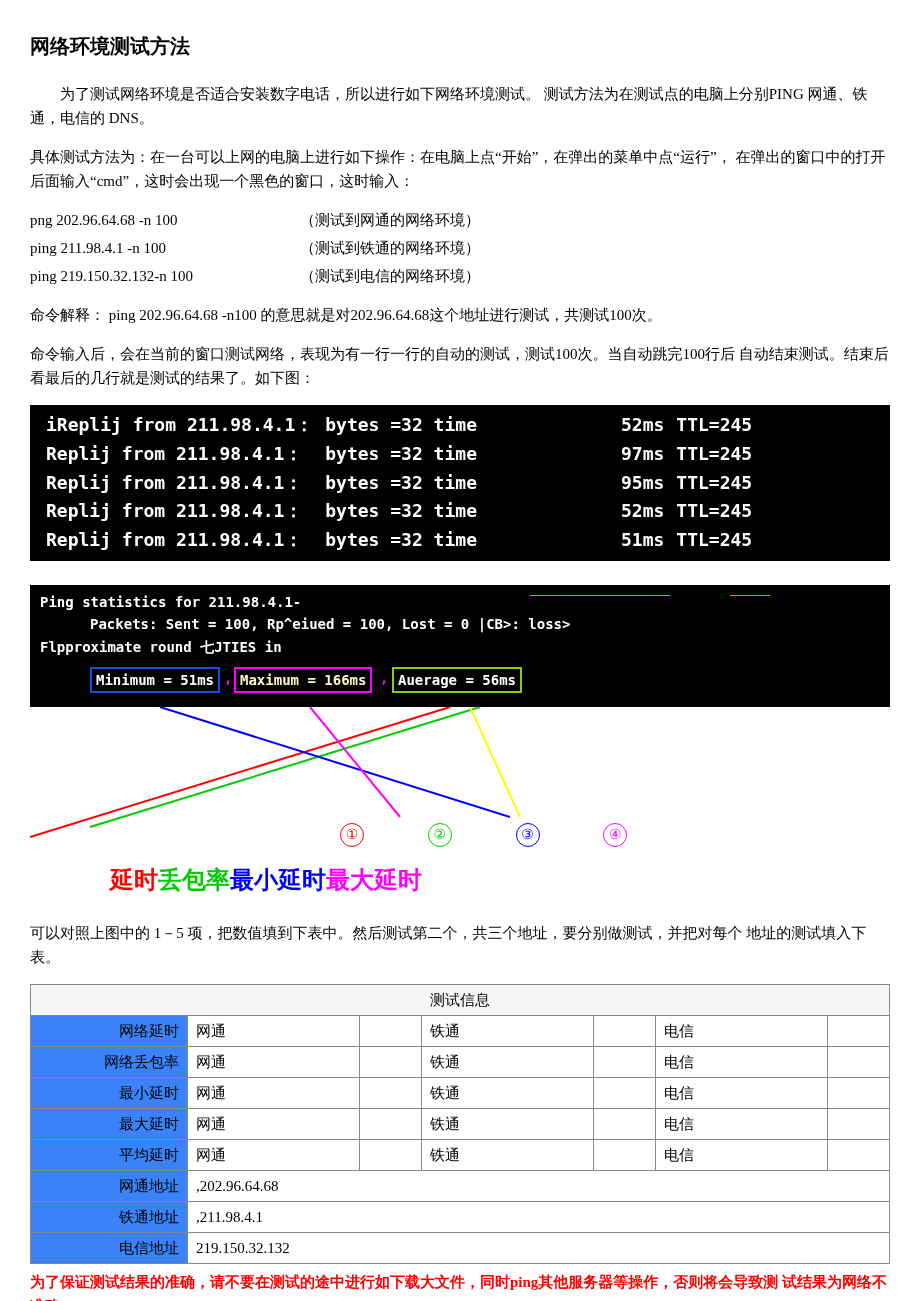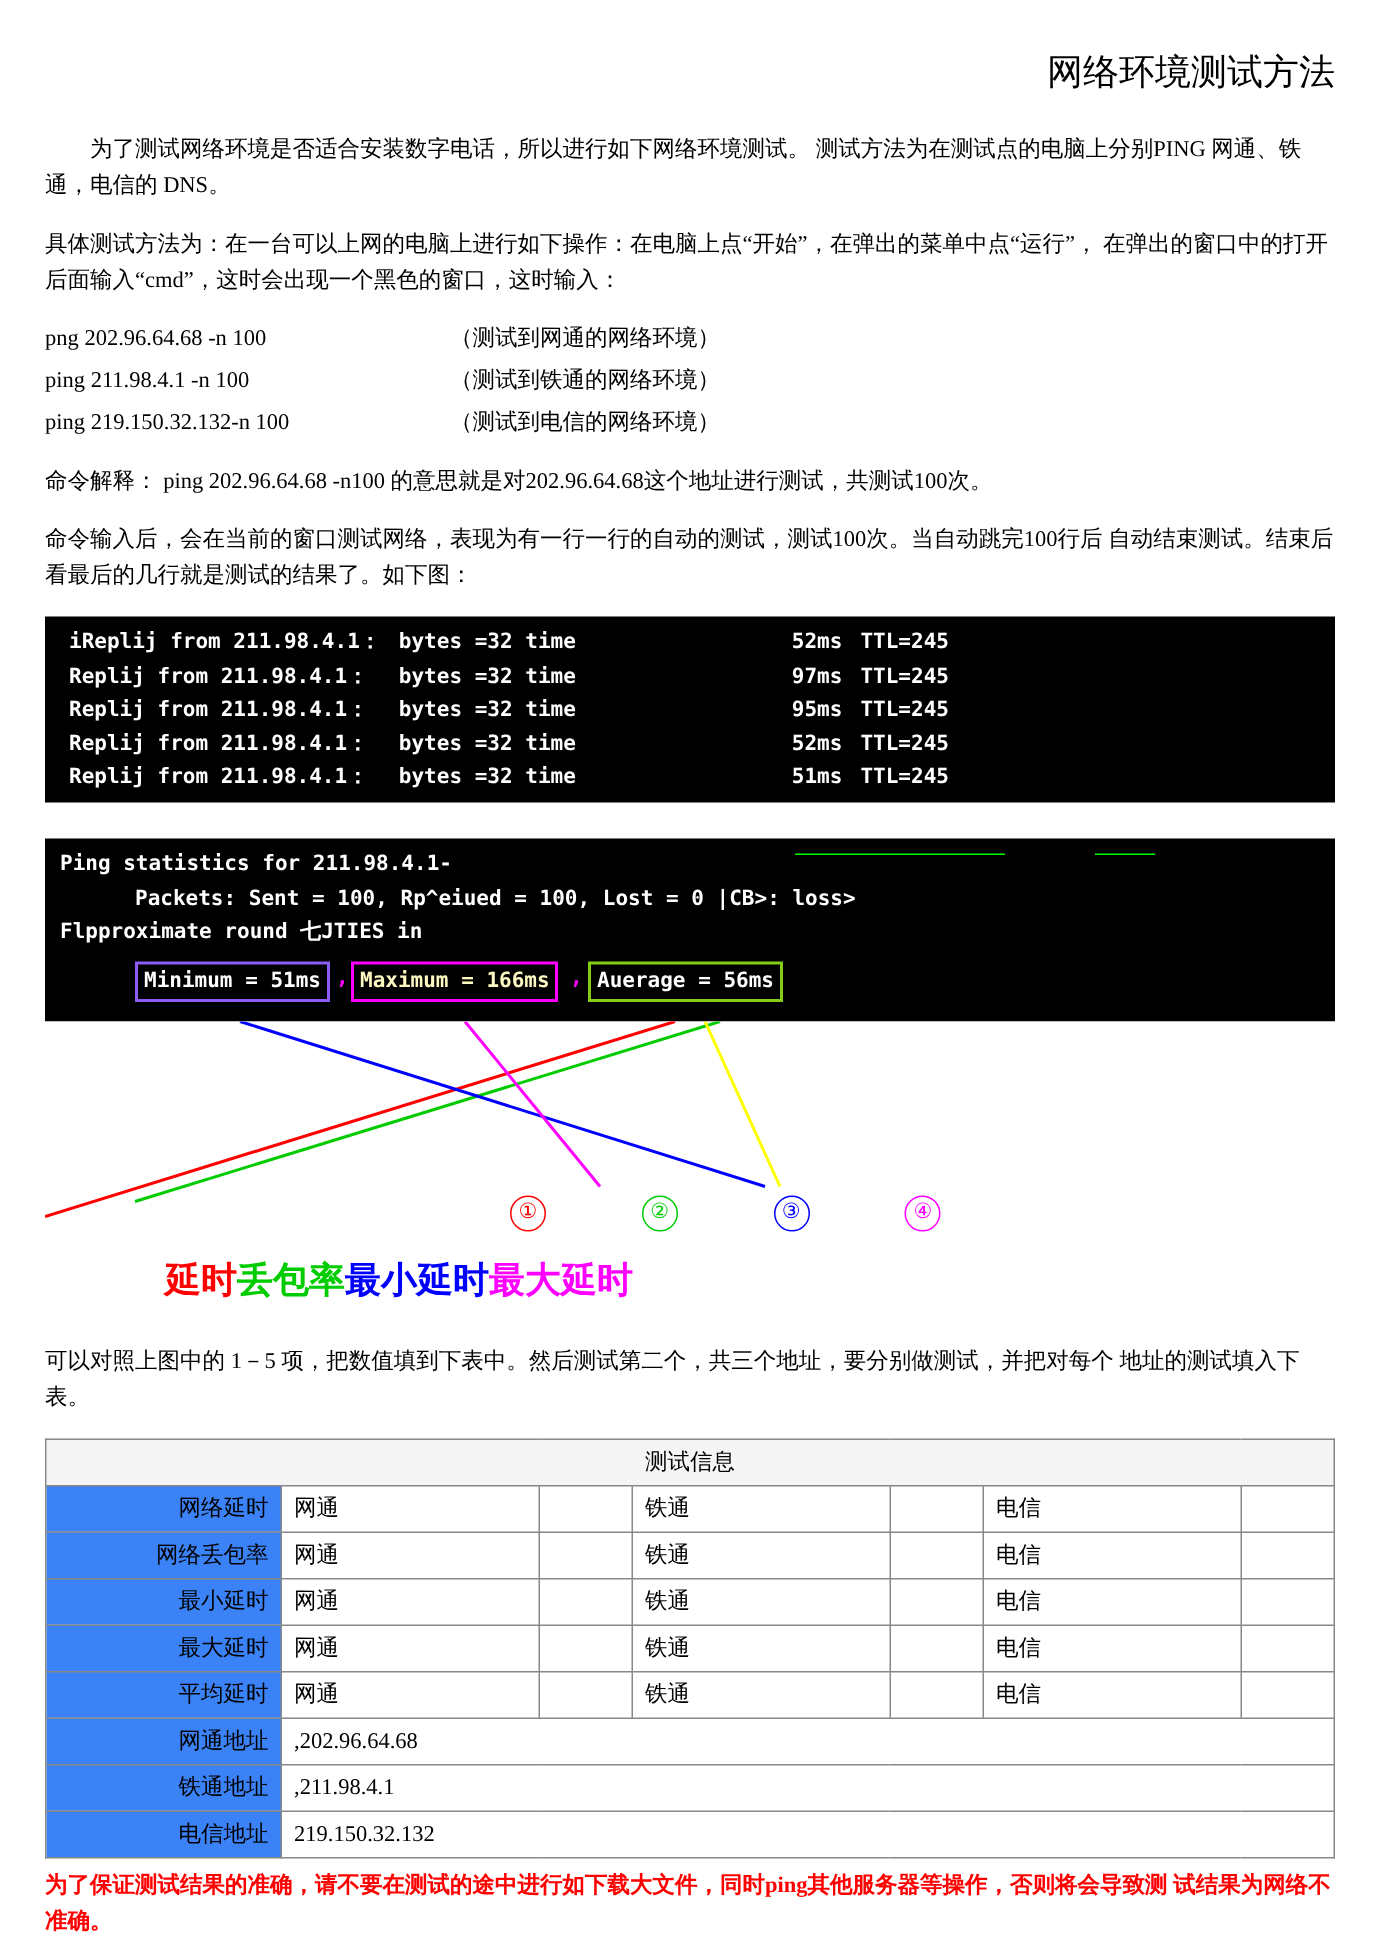--- a/index.html
+++ b/index.html
@@ -1,24 +1,24 @@
 <!DOCTYPE html>
 <html><head>
 <meta charset="utf-8">
 <style>
   body{margin:0;padding:20px 30px;font-family:"SimSun","宋体",serif;font-size:15px;color:#000;line-height:1.6;width:860px}
-  h1{text-align:right;font-size:24px;font-weight:normal;margin:10px 0 20px;font-family:"SimSun","宋体",serif}
+  h1{text-align:left;font-size:20px;font-weight:bold;margin:10px 0 20px;font-family:"SimSun","宋体",serif}
   .indent{text-indent:2em}
   .cmd-row{display:flex;margin:4px 0}
   .cmd-row .c1{width:270px}
-  .term{background:#000;color:#fff;font-family:"SimSun",monospace;font-size:14px;padding:6px 10px;margin-top:10px;font-weight:bold}
+  .term{background:#000;color:#fff;font-family:"SimSun",monospace;font-size:18px;padding:6px 10px;margin-top:10px;font-weight:bold}
   .term table{border-collapse:collapse}
   .term td{padding:0 6px;white-space:nowrap}
   .term2{background:#000;color:#fff;font-family:"SimSun",monospace;font-size:14px;padding:6px 10px;margin-top:24px;position:relative;font-weight:bold}
-  .hl-min{position:absolute;border:2px solid #8b5cf6;padding:0 4px;color:#fff}
+  .hl-min{position:absolute;border:2px solid #1d4ed8;padding:0 4px;color:#fff}
   .hl-max{position:absolute;border:2px solid #f0f;padding:0 4px;color:#fef9c3}
   .hl-avg{position:absolute;border:2px solid #84cc16;padding:0 4px;color:#fff}
   .diagram{position:relative;height:150px;background:#fff}
   .circ{display:inline-block;width:22px;height:22px;border:1px solid;border-radius:50%;text-align:center;line-height:22px;font-size:14px;margin:0 30px}
   .legend{font-size:24px;font-weight:bold;margin:4px 0 22px 80px}
   table.data{border-collapse:collapse;width:100%;margin-top:6px;font-size:15px}
   table.data td,table.data th{border:1px solid #888;padding:3px 8px}
   table.data .rh{text-align:right;background:#3b82f6;width:140px}
   .warn{color:#f00;margin-top:6px;font-weight:bold}
   svg.lines{position:absolute;top:0;left:0;width:100%;height:100%}

